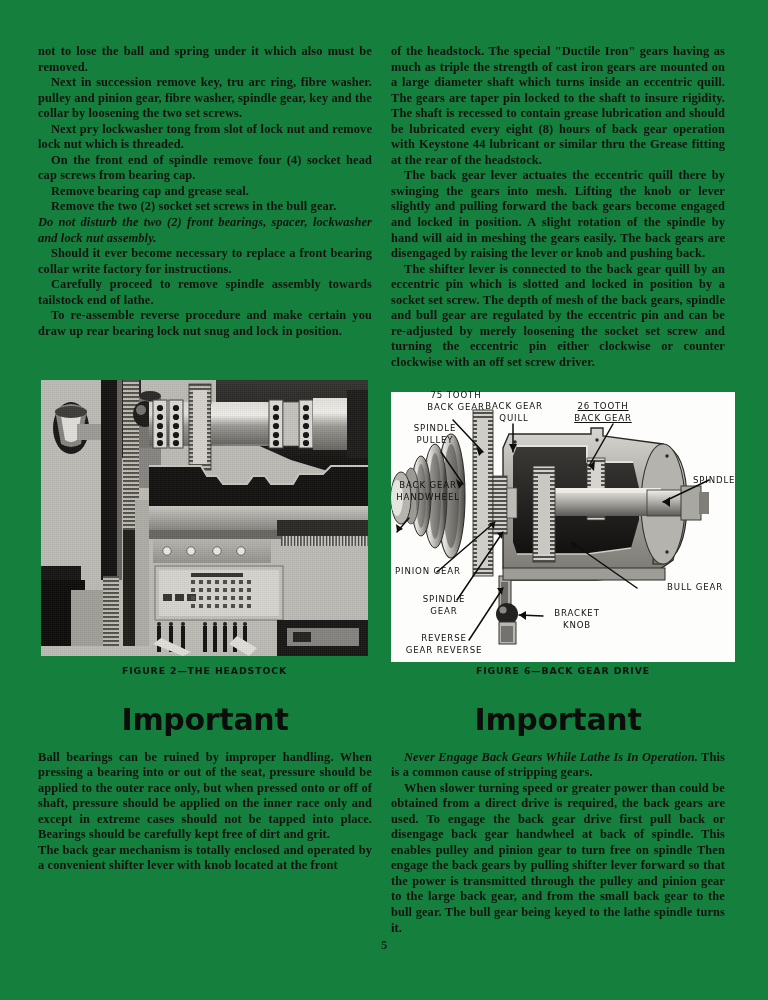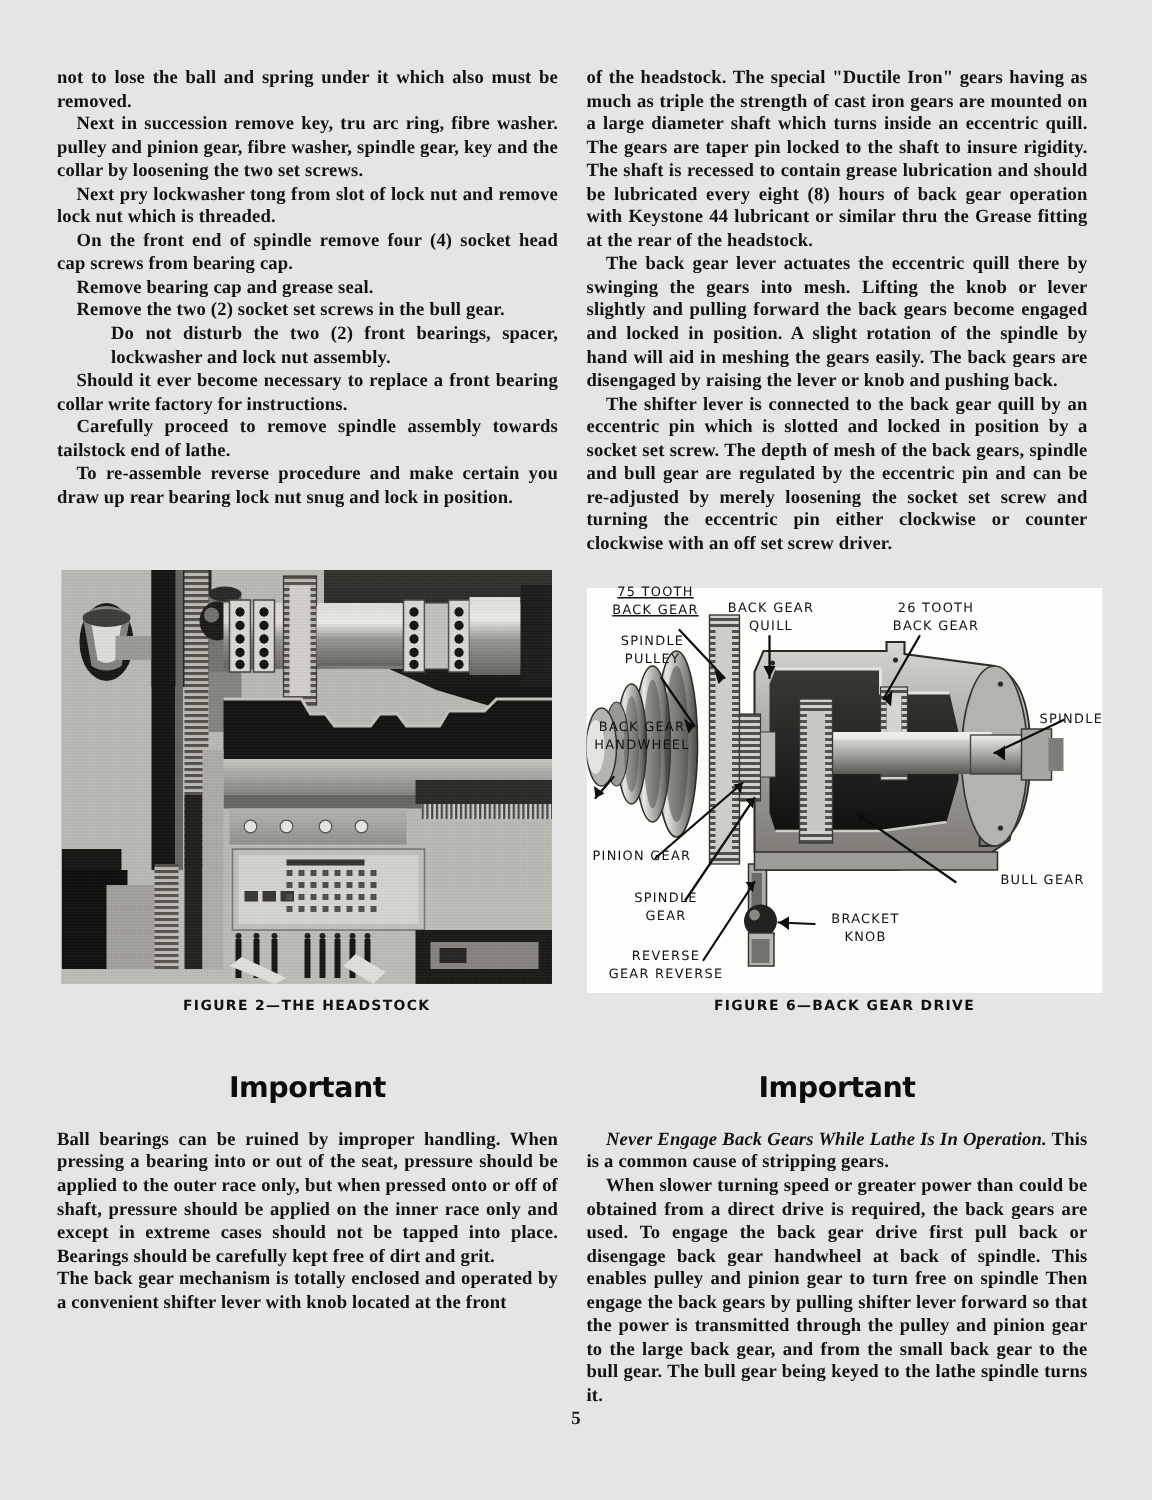--- a/index.html
+++ b/index.html
@@ -13,21 +13,21 @@
     height: 1000px;
     position: relative;
     font-family: "Liberation Serif", serif;
     color: #111111;
     overflow: hidden;
   }
 
   .page {
     position: absolute;
     inset: 0;
-    background: #e5e5e5;
+    background: #15803d;
   }
 
   
   .col {
     position: absolute;
     top: 44px;
     width: 334px;
   }
   .col-left  { left: 38px; }
   .col-right { left: 391px; }
@@ -37,29 +37,29 @@
     font-family: "Liberation Serif", serif;
     font-size: 12.4px;
     line-height: 15.55px;
     text-align: justify;
     text-indent: 13px;
     letter-spacing: 0.12px;
     font-weight: 600;
     color: #14110f;
   }
   p.body.noindent { text-indent: 0; }
-  p.body.ital { font-weight: 600; margin-left: 36px; }
+  p.body.ital { font-style: italic; font-weight: 600; }
   .ital-inline { font-style: italic; }
 
   
   h2.important {
-    margin: 16px;
+    margin: 4px;
     font-family: "DejaVu Sans", sans-serif;
     font-weight: bold;
-    font-size: 19px;
+    font-size: 30px;
     letter-spacing: -0.3px;
     text-align: center;
     color: #0c0c0c;
     line-height: 1.05;
   }
   h2.backgears {
     margin: 0;
     font-family: "DejaVu Sans", sans-serif;
     font-weight: bold;
     font-size: 26px;
@@ -529,41 +529,41 @@
         <polygon points="272,110 279,105 279,115"></polygon>
         <polygon points="104,130 98,131 103,137"></polygon>
         <polygon points="112,140 106,141 111,147"></polygon>
         <polygon points="112,196 106,196 111,203"></polygon>
         <polygon points="128,223 135,219 135,228"></polygon>
         <polygon points="180,150 186,150 183,157"></polygon>
       </g>
     </svg>
 
     
-    <div class="callout c" style="left:0; top:-2px; width:92px;text-decoration:underline;">
+    <div class="callout c" style="left:19px; top:-2px; width:92px;">
       <div>75 TOOTH</div>
       <div>BACK GEAR</div>
     </div>
 
     <div class="callout c" style="left:-2px; top:31px; width:92px;">
       <div>SPINDLE</div>
       <div>PULLEY</div>
     </div>
 
     <div class="callout c" style="left:-8px; top:88px; width:90px;">
       <div>BACK GEAR</div>
       <div>HANDWHEEL</div>
     </div>
 
     <div class="callout c" style="left:79px; top:9px; width:88px;">
       <div>BACK GEAR</div>
       <div>QUILL</div>
     </div>
 
-    <div class="callout c" style="left:189px; top:9px; width:88px;">
+    <div class="callout c" style="left:168px; top:9px; width:88px;text-decoration:underline;">
       <div>26 TOOTH</div>
       <div>BACK GEAR</div>
     </div>
 
     <div class="callout" style="left:302px; top:83px;">
       <div>SPINDLE</div>
     </div>
 
     <div class="callout" style="left:4px; top:174px;">
       <div>PINION GEAR</div>

